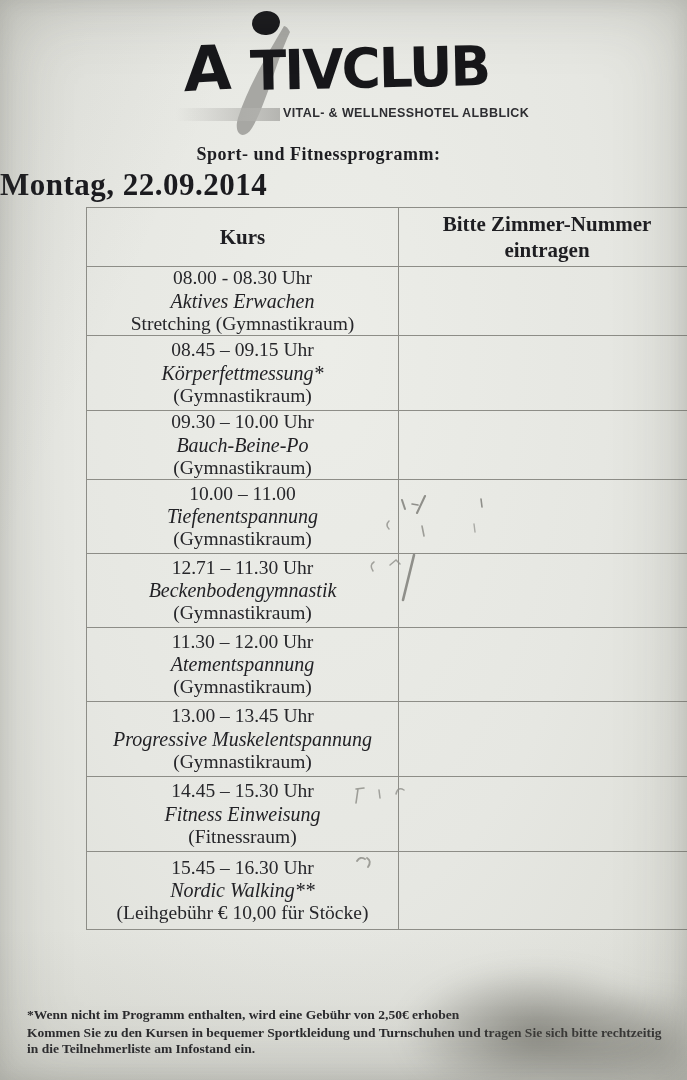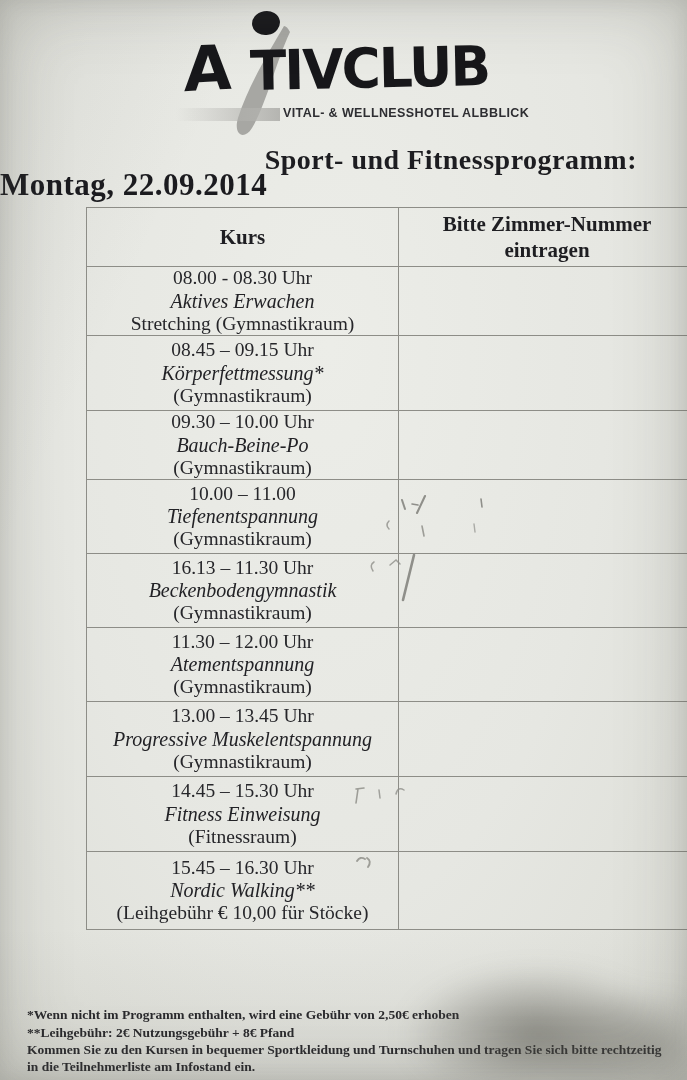--- a/index.html
+++ b/index.html
@@ -25,22 +25,22 @@
     font-family:"DejaVu Sans",sans-serif;font-weight:900;font-size:62px;line-height:70px;
     color:#17171a;transform:rotate(-3deg) skewX(-3deg);}
   .logo-rest{position:absolute;left:250px;top:38px;
     font-family:"DejaVu Sans",sans-serif;font-weight:900;font-size:55px;line-height:66px;
     letter-spacing:-2px;color:#17171a;transform:rotate(-1.2deg) scaleX(.97);transform-origin:left;}
   .logo-bar{position:absolute;left:176px;top:108px;width:104px;height:13px;
     background:linear-gradient(to right, rgba(178,178,174,0), rgba(178,178,174,.95));}
   .logo-sub{position:absolute;left:283px;top:106px;
     font-family:"Liberation Sans",sans-serif;font-weight:600;font-size:12.5px;
     letter-spacing:.4px;color:#2e2e32;white-space:nowrap;}
-  .prog-title{position:absolute;left:0;top:144px;width:637px;text-align:right;
-    font-weight:bold;font-size:28px;letter-spacing:.5px;color:#1d1d21;}
+  .prog-title{position:absolute;left:0;top:144px;width:637px;text-align:center;
+    font-weight:bold;font-size:18px;letter-spacing:.5px;color:#1d1d21;}
   .date-title{position:absolute;left:0;top:167px;width:687px;text-align:left;
     font-weight:bold;font-size:31px;letter-spacing:.5px;color:#1b1b1f;}
 
   
   table.schedule{position:absolute;left:38px;top:207px;width:610px;
     border-collapse:collapse;table-layout:fixed;margin-left:48px;}
   .schedule col.c1{width:312px;}
   .schedule th,.schedule td{border:1px solid #8d8d87;padding:0;vertical-align:middle;
     text-align:center;}
   .schedule th{font-size:21px;font-weight:bold;line-height:26px;padding:2px 14px;color:#1e1e22;}
@@ -120,21 +120,21 @@
       <tr class="h-74">
         <td>
           <div class="time">10.00 – 11.00</div>
           <div class="course">Tiefenentspannung</div>
           <div class="loc">(Gymnastikraum)</div>
         </td>
         <td></td>
       </tr>
       <tr class="h-74">
         <td>
-          <div class="time">16.13 – 11.30 Uhr</div>
+          <div class="time">12.71 – 11.30 Uhr</div>
           <div class="course">Beckenbodengymnastik</div>
           <div class="loc">(Gymnastikraum)</div>
         </td>
         <td></td>
       </tr>
       <tr class="h-74">
         <td>
           <div class="time">11.30 – 12.00 Uhr</div>
           <div class="course">Atementspannung</div>
           <div class="loc">(Gymnastikraum)</div>
@@ -163,21 +163,20 @@
           <div class="course">Nordic Walking**</div>
           <div class="loc">(Leihgebühr € 10,00 für Stöcke)</div>
         </td>
         <td></td>
       </tr>
     </tbody>
   </table>
 
   <div class="footnotes">
     <p class="fn">*Wenn nicht im Programm enthalten, wird eine Gebühr von 2,50€ erhoben</p>
-    <p class="fn">**Leihgebühr: 2€ Nutzungsgebühr + 8€ Pfand</p>
     <p class="fn">Kommen Sie zu den Kursen in bequemer Sportkleidung und Turnschuhen und tragen Sie sich bitte rechtzeitig in die Teilnehmerliste am Infostand ein.</p>
   </div>
 
   <svg class="marks" width="687" height="1080" viewBox="0 0 687 1080">
     <g stroke="#8f8f8a" fill="none" stroke-linecap="round">
       <path d="M402,500 l3,9" stroke-width="2"></path>
       <path d="M412,504 l6,1" stroke-width="1.6"></path>
       <path d="M425,496 l-8,17" stroke-width="2.1"></path>
       <path d="M481,499 l1,8" stroke-width="1.6"></path>
       <path d="M389,521 q-4,4 0,8" stroke-width="1.5" opacity=".8"></path>

